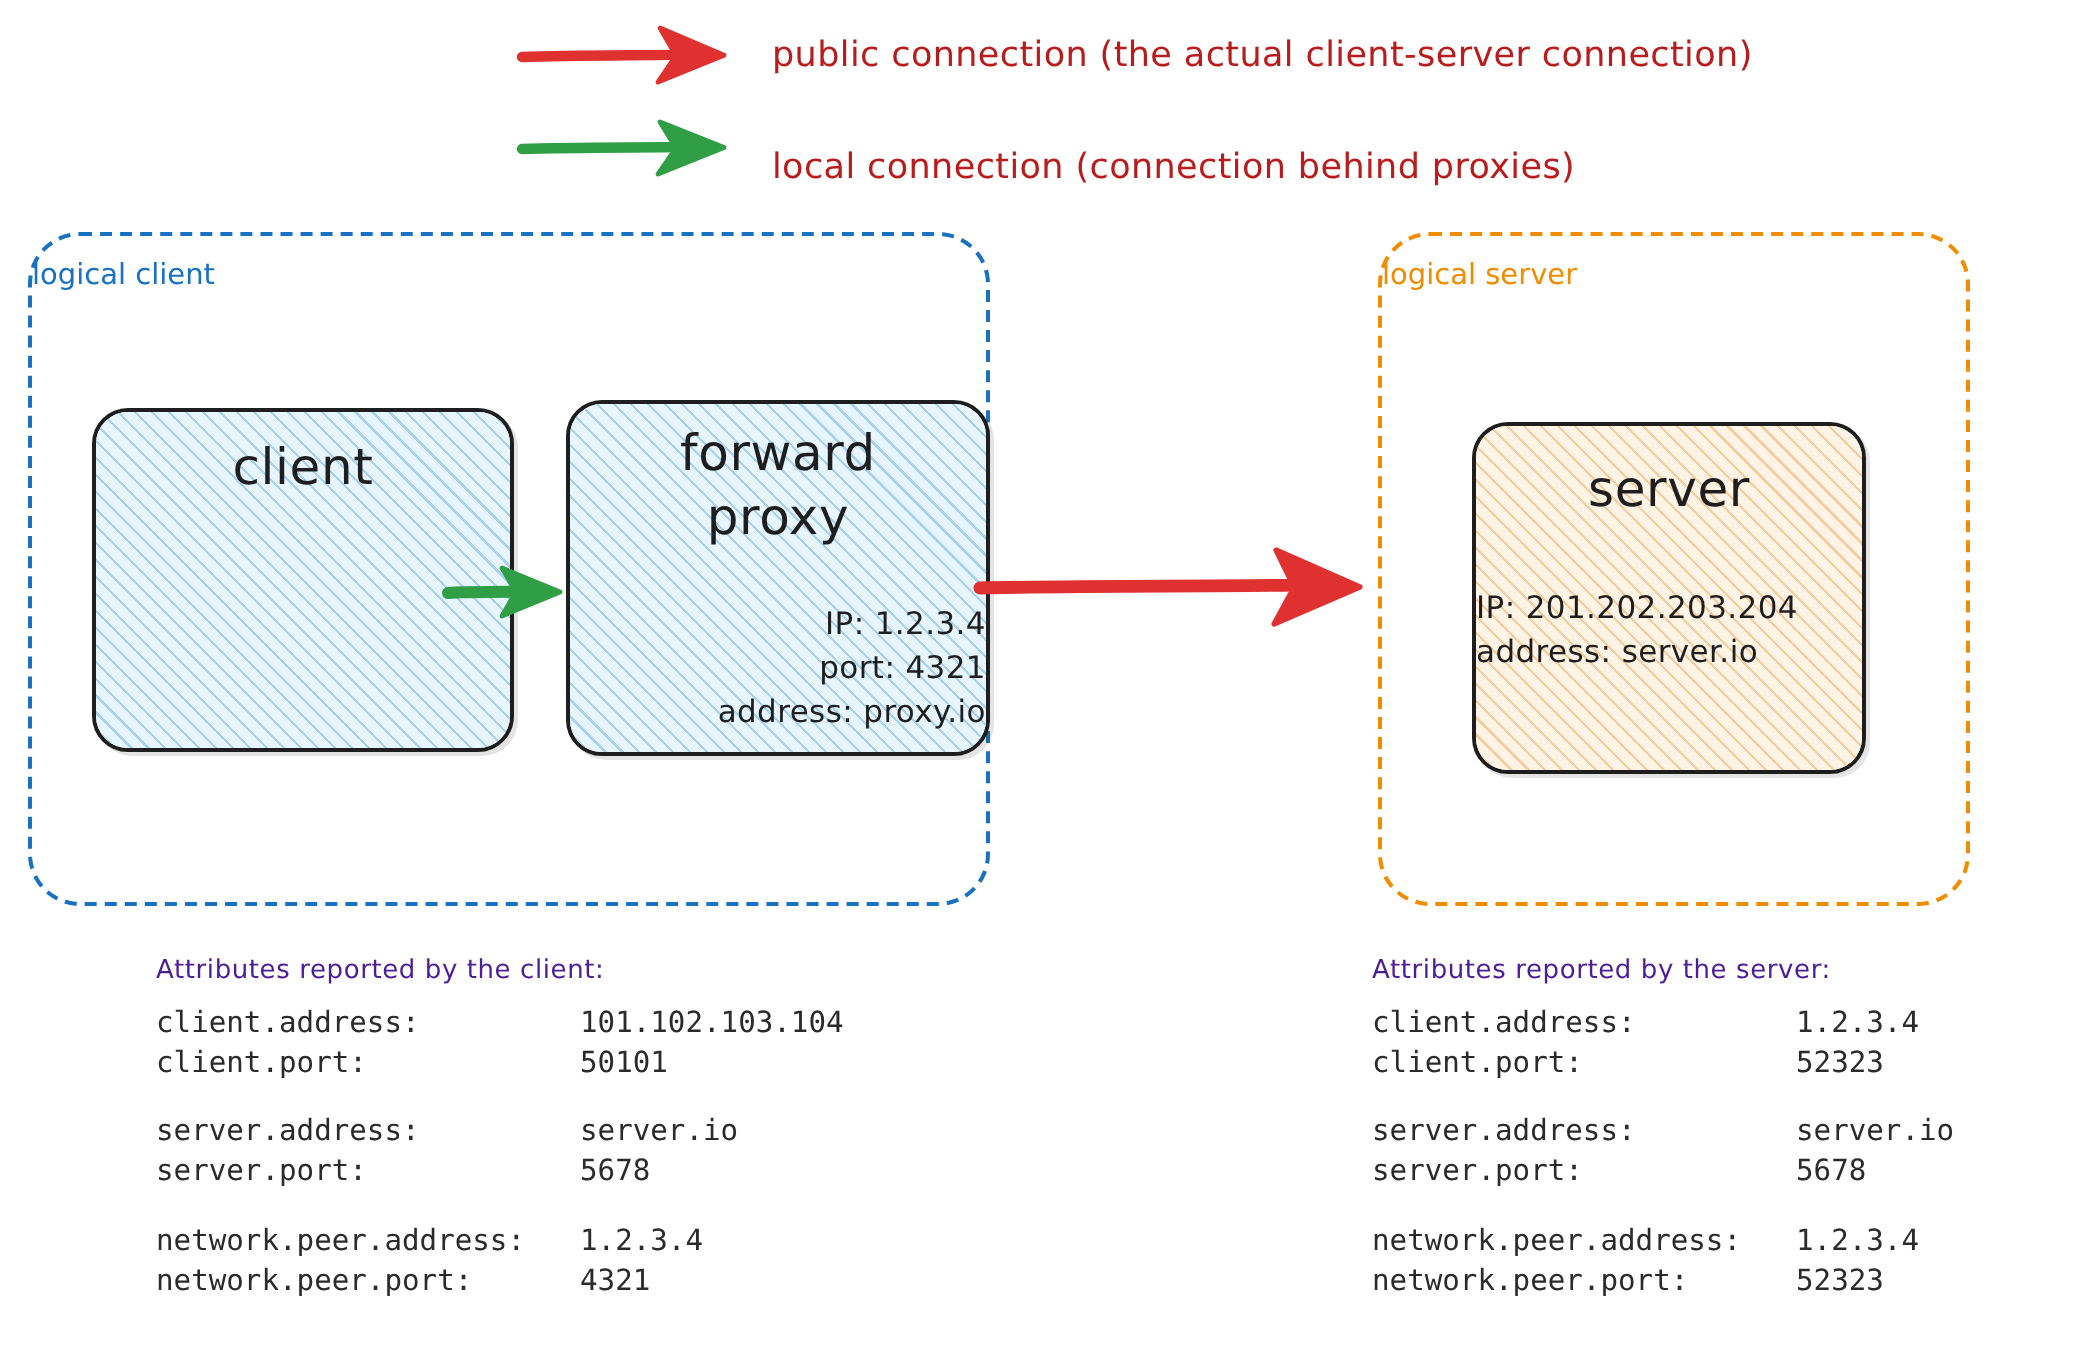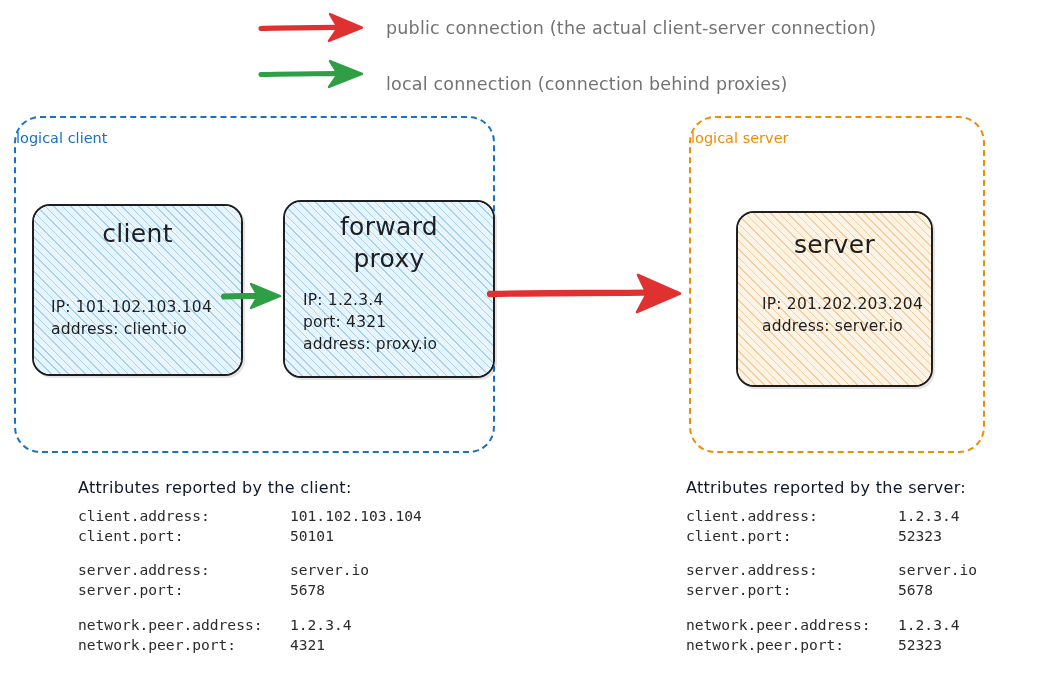--- a/index.html
+++ b/index.html
@@ -32,21 +32,21 @@
 
   .legend-arrow {
     width: 110px;
     height: 40px;
     flex: 0 0 auto;
   }
   .legend-label {
     margin-left: 18px;
     font-size: 17.5px;
     letter-spacing: 0.2px;
-    color: #737373;
+    color: #b91c1c;
     white-space: nowrap;
   }
 
   
   .logical-box {
     position: absolute;
     border-radius: 26px;
     background: transparent;
   }
   .logical-box.client {
@@ -127,54 +127,54 @@
   .node-lines {
     font-size: 15.5px;
     line-height: 1.42;
     color: #1e1e1e;
     letter-spacing: 0.2px;
   }
   .node-lines div { white-space: nowrap; }
 
   
   #node-client {
-    left: 32px;  top: 204px;  width: 211px;  height: 172px;
+    left: 46px;  top: 204px;  width: 211px;  height: 172px;
   }
   #node-client .content { padding: 12px 0 0 0; }
   #node-client .node-lines { margin-top: 46px; padding-left: 17px; }
 
   #node-proxy {
     left: 283px; top: 200px;  width: 212px;  height: 178px;
   }
   #node-proxy .content { padding: 9px 0 0 0; }
-  #node-proxy .node-lines { margin-top: 14px; padding-left: 18px; }
+  #node-proxy .node-lines { margin-top: 26px; padding-left: 18px; text-align: right; }
 
   #node-server {
     left: 736px; top: 211px;  width: 197px;  height: 176px;
   }
   #node-server .content { padding: 16px 0 0 0; }
-  #node-server .node-lines { margin-top: 32px; padding-left: 24px; }
+  #node-server .node-lines { margin-top: 32px; padding-left: 0; }
 
   
   .conn {
     position: absolute;
   }
   .conn.local-arrow { left: 220px; top: 276px; width: 70px; height: 40px; }
   .conn.public-arrow { left: 486px; top: 268px; width: 200px; height: 52px; }
 
   
   .attrs {
     position: absolute;
   }
   .attrs.client-attrs { left: 78px; top: 478px; }
   .attrs.server-attrs { left: 686px; top: 478px; }
 
   .attrs-heading {
-    font-size: 16px;
-    color: #0f172a;
+    font-size: 13px;
+    color: #4c1d95;
     letter-spacing: 0.3px;
     white-space: nowrap;
     margin-bottom: 9px;
   }
   .attr-group {
     margin-bottom: 14px;
   }
   .attr-group:last-child { margin-bottom: 0; }
 
   .attr-row {
@@ -211,24 +211,20 @@
   </div>
 
   <div class="logical-box client">
     <div class="logical-title">logical client</div>
   </div>
 
   <div class="node blue" id="node-client">
     <div class="hatch"></div>
     <div class="content">
       <div class="node-title">client</div>
-      <div class="node-lines">
-        <div>IP: 101.102.103.104</div>
-        <div>address: client.io</div>
-      </div>
     </div>
   </div>
 
   <svg class="conn local-arrow" viewBox="0 0 70 40">
     <path d="M4 20.5 C 16 19.8, 28 20.2, 40 19.8" stroke="#2f9e44" stroke-width="6" fill="none" stroke-linecap="round"></path>
     <path d="M31 8 L 60 20 L 31 32 L 38 20 Z" fill="#2f9e44" stroke="#2f9e44" stroke-width="2.4" stroke-linejoin="round"></path>
   </svg>
 
   <div class="node blue" id="node-proxy">
     <div class="hatch"></div>

